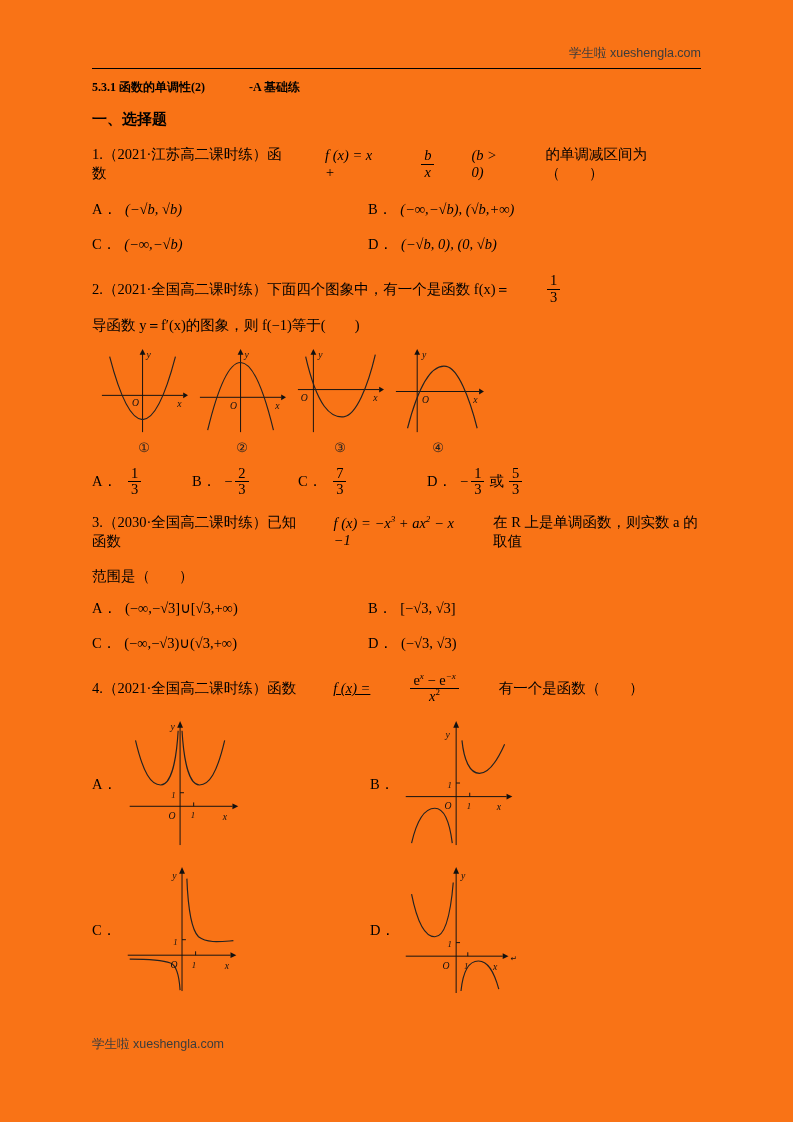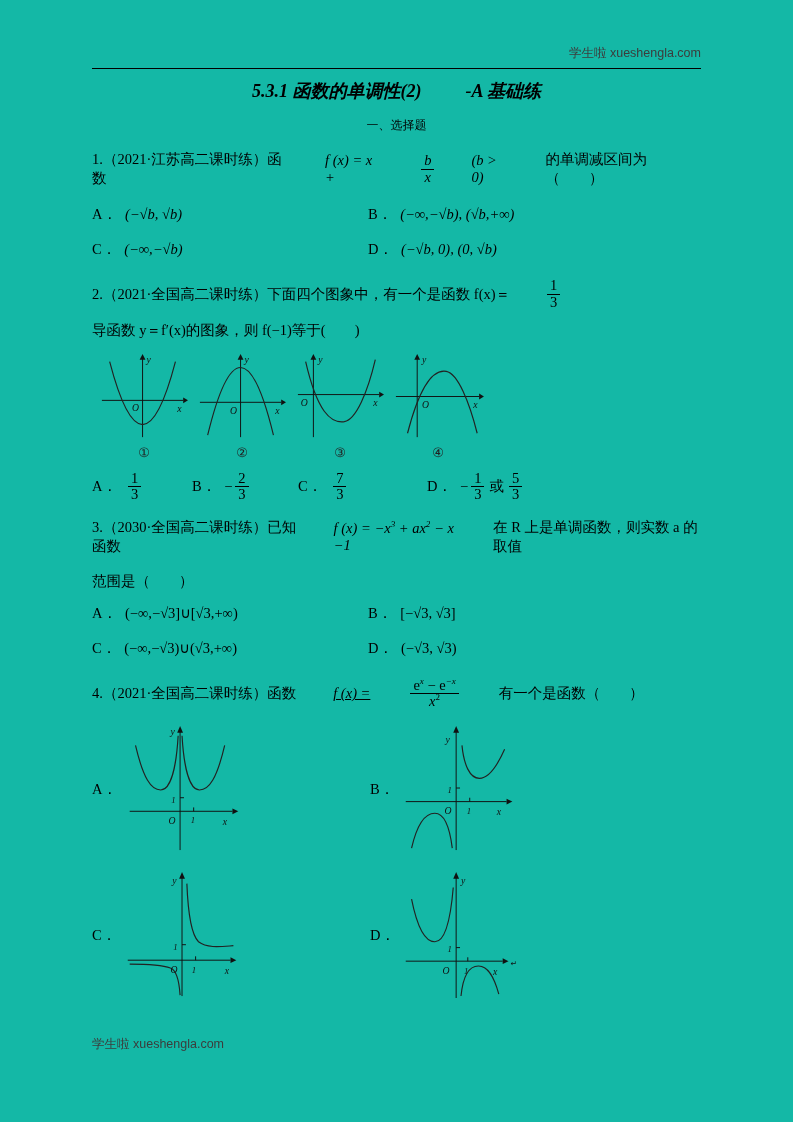--- a/index.html
+++ b/index.html
@@ -1,40 +1,40 @@
 <!DOCTYPE html>
 <html><head>
 <meta charset="utf-8">
 <style>
   html,body{margin:0;padding:0;background:#888;}
   .page{
     position:relative;
     width:793px;height:1122px;
     margin:0 auto;
-    background:#14b8a6;
+    background:#f97316;
     font-family:"Liberation Serif",serif;
     color:#000;
     box-sizing:border-box;
     padding:44px 92px 0 92px;
     overflow:hidden;
   }
   
   .wm-top{
     text-align:right;
     font-family:"Liberation Sans",sans-serif;
     font-size:12.5px;color:#3c3c3c;
     height:18px;line-height:18px;
   }
   .rule{border:none;border-top:1.4px solid #000;margin:6px 0 0 0;}
   .title{
-    text-align:center;font-weight:bold;
-    font-size:18px;margin:10px 0 14px 0;font-style:italic;
+    font-weight:bold;
+    font-size:12px;margin:10px 0 14px 0;
   }
   .title .gap{display:inline-block;width:44px;}
-  .section{font-weight:normal;font-size:12px;margin:4px 0 12px 0;text-align:center;}
+  .section{font-weight:bold;font-size:15px;margin:4px 0 12px 0;}
 
   
   .stemline{font-size:14.5px;display:flex;align-items:center;flex-wrap:nowrap;gap:34px;}
   .stemline.tall{min-height:46px;}
   .mi{font-style:italic;}
   sup{font-size:0.62em;line-height:0;}
 
   
   .frac{
     display:inline-flex;flex-direction:column;align-items:center;

